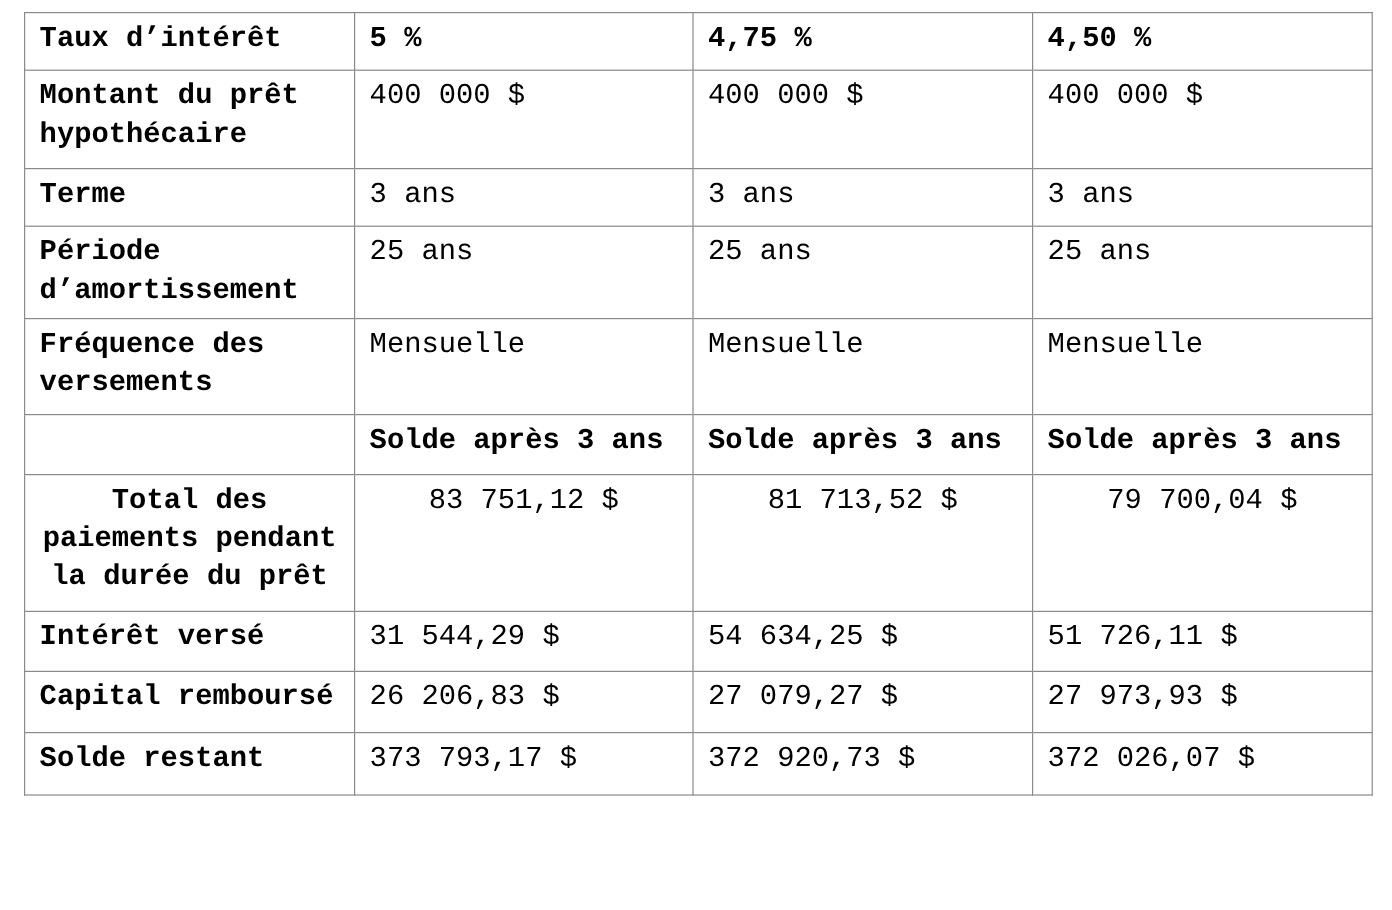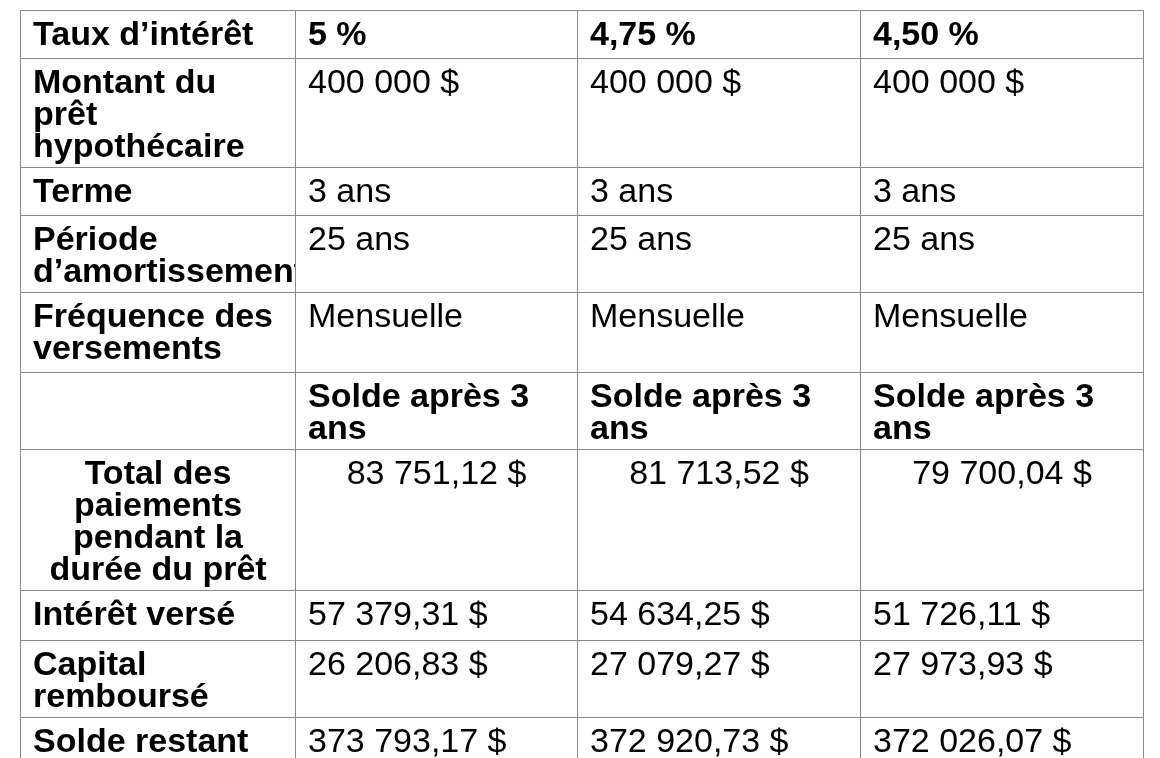--- a/index.html
+++ b/index.html
@@ -26,24 +26,25 @@
     top: 10px;
     width: 1123px;
     border-collapse: collapse;
     table-layout: fixed;
     background: var(--page_bg);
   }
   table.rates td {
     border: 1px solid var(--border);
     vertical-align: top;
     padding: 6px 12px;
-    font-size: 34px;
+    font-size: 24px;
     line-height: 32px;
     color: var(--text);
     overflow: hidden;
+    font-family: Liberation Mono, monospace;
   }
   td.label { font-weight: bold; }
   td.val { font-weight: normal; }
   td.strong { font-weight: bold; }
   
   tr.r0  { height: 48px; }
   tr.r1  { height: 82px; }
   tr.r2  { height: 48px; }
   tr.r3  { height: 76px; padding-left: 20px; }
   tr.r4  { height: 80px; margin-left: 35px; }
@@ -102,21 +103,21 @@
       <td class="val strong">Solde après 3 ans</td>
     </tr>
     <tr class="r7">
       <td class="label">Total des paiements pendant la durée du prêt</td>
       <td class="val">83 751,12 $</td>
       <td class="val">81 713,52 $</td>
       <td class="val">79 700,04 $</td>
     </tr>
     <tr class="r8">
       <td class="label">Intérêt versé</td>
-      <td class="val">57 379,31 $</td>
+      <td class="val">31 544,29 $</td>
       <td class="val">54 634,25 $</td>
       <td class="val">51 726,11 $</td>
     </tr>
     <tr class="r9">
       <td class="label">Capital remboursé</td>
       <td class="val">26 206,83 $</td>
       <td class="val">27 079,27 $</td>
       <td class="val">27 973,93 $</td>
     </tr>
     <tr class="r10">

